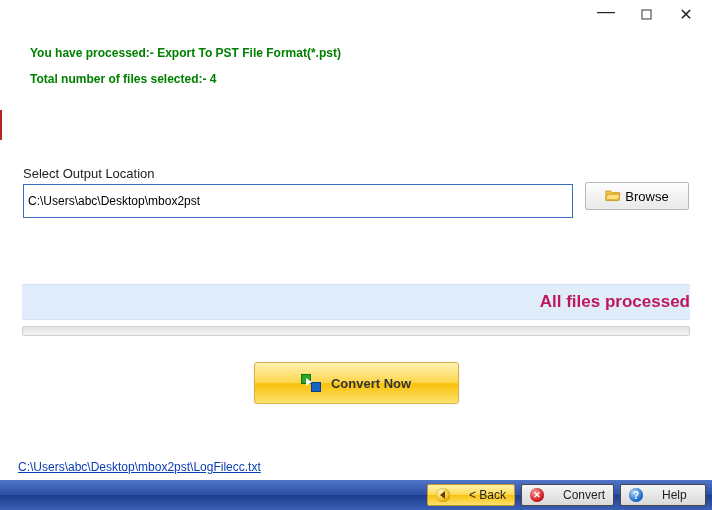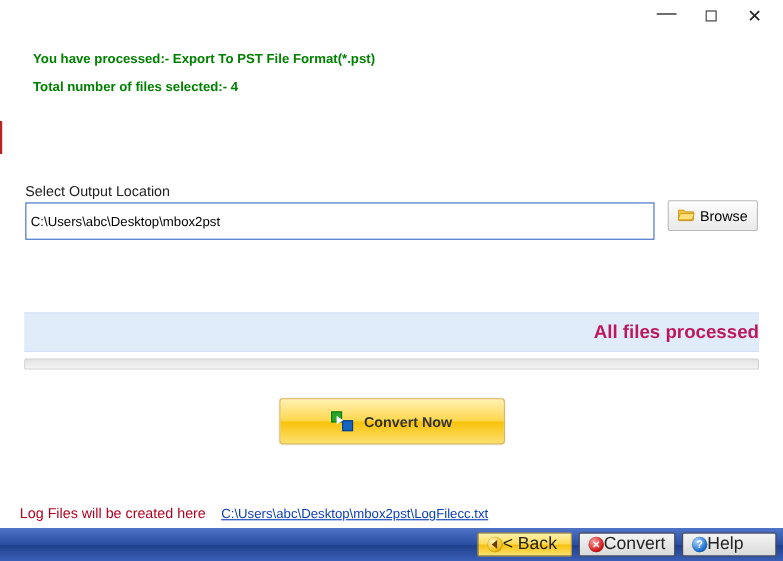--- a/index.html
+++ b/index.html
@@ -43,21 +43,21 @@
     flex: 1;
     height: 34px;
     border: 1px solid #3a6bc5;
     padding: 0 4px;
     font-size: 12px;
     font-family: Tahoma, Arial, sans-serif;
     color: #000;
     outline: none;
   }
   .browse-btn {
-    width: 82px; height: 28px;
+    width: 104px; height: 28px;
     margin-top: -2px;
     border: 1px solid #b8b8b8;
     background: linear-gradient(#fdfdfd,#e9e9e9);
     border-radius: 2px;
     display: flex; align-items: center; justify-content: center;
     font-size: 13px; gap: 4px;
     cursor: pointer;
   }
   .folder-icon { width:16px; height:14px; }
 
@@ -120,23 +120,23 @@
   .bottom-bar {
     position:absolute; left:0; bottom:0; width:100%; height:30px;
     background: linear-gradient(#4f74c8,#2a4ea1 50%,#1f3f8c 51%,#3a5fb6);
     display:flex; justify-content:flex-end; align-items:center;
     padding-right:6px; gap:6px;
   }
   .bbtn {
     height:22px; min-width:86px;
     border:1px solid #4a4a4a;
     border-radius:2px;
-    display:flex; align-items:center; gap:0;
+    display:flex; align-items:center; gap:19px;
     padding:0 8px;
-    font-size:16px; color:#222;
+    font-size:12px; color:#222;
     background: linear-gradient(#f5f5f5,#d9d9d9);
     cursor:pointer;
   }
   .bbtn.back { background: linear-gradient(#fff2b0,#fddb54 48%,#f8c20f 52%,#fde270); border-color:#c39a23; }
   .circ {
     width:14px; height:14px; border-radius:50%;
     display:flex; align-items:center; justify-content:center;
     font-size:10px; color:#fff;
     box-shadow: inset 0 0 1px rgba(0,0,0,.4);
   }
@@ -196,21 +196,20 @@
     <span class="convert-icon">
       <span class="sq a"></span>
         <span class="sq b"></span>
         <span class="arr"></span>
     </span>
     <span>Convert Now</span>
   </div>
 </div>
 
 <div class="log-row">
-  <span class="log-label">Log Files will be created here</span>
   <span class="log-link">C:\Users\abc\Desktop\mbox2pst\LogFilecc.txt</span>
 </div>
 
 <div class="bottom-bar">
   <div class="bbtn back">
     <span class="circ back-c"></span>
     <span>&lt; Back</span>
   </div>
   <div class="bbtn">
     <span class="circ cancel-c"></span>

